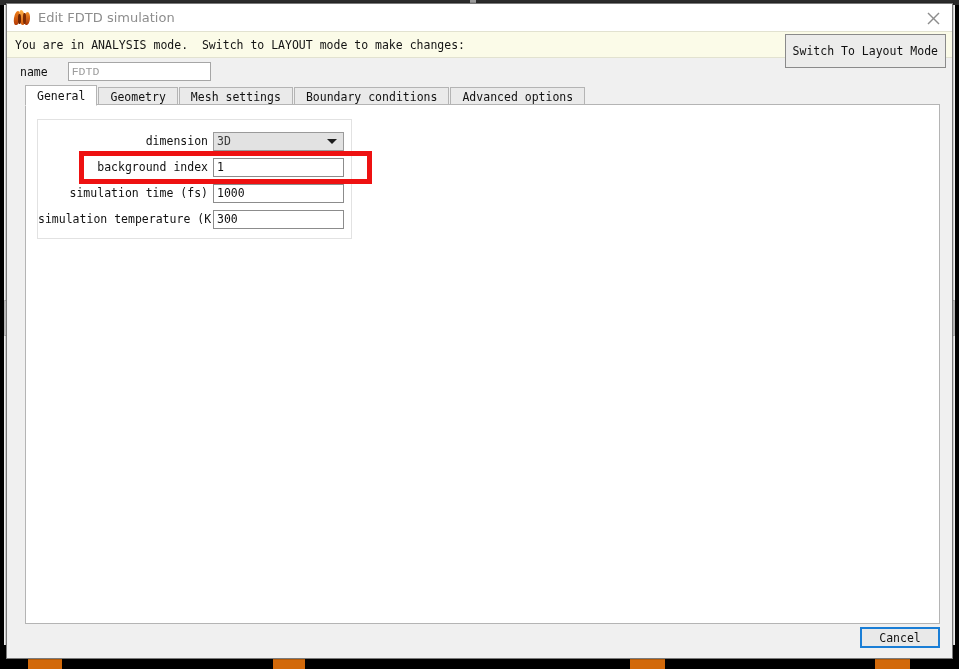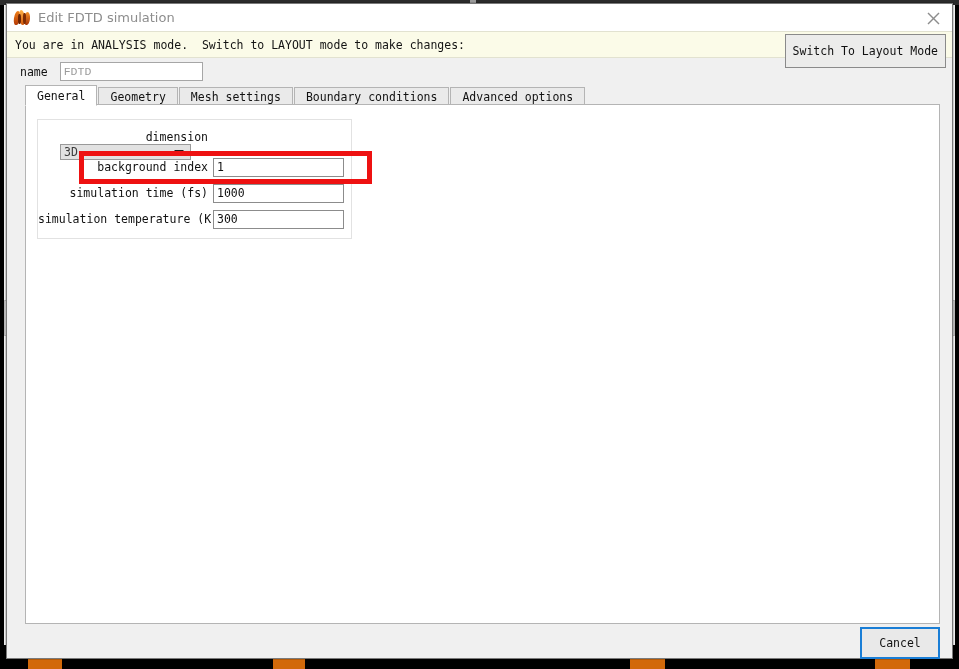--- a/index.html
+++ b/index.html
@@ -179,21 +179,21 @@
   
   #name-row {
     height: 27px;
     display: flex;
     align-items: center;
     padding-left: 13px;
     background: #f0f0f0;
   }
   #name-label {
     font-size: 11.5px;
-    margin-right: 12px;
+    margin-right: 20px;
     color: #111;
   }
   #name-input {
     width: 143px;
     height: 19px;
     background: #ffffff;
     border: 1px solid #a6a6a6;
     box-sizing: border-box;
     font-family: Liberation Mono, monospace;
     font-size: 11.5px;
@@ -336,21 +336,21 @@
     bottom: 0;
     width: 100%;
     height: 34px;
     background: #f0f0f0;
   }
   #cancel-button {
     position: absolute;
     right: 12px;
     top: 3px;
     width: 80px;
-    height: 32px;
+    height: 21px;
     background: #e9e9e9;
     border: 2px solid #1a7ed6;
     box-sizing: border-box;
     display: flex;
     align-items: center;
     justify-content: center;
     font-family: "DejaVu Sans Mono", "Liberation Mono", monospace;
     font-size: 11.5px;
     color: #111;
     margin-left: 24px;
@@ -413,21 +413,21 @@
     <div class="tab">Geometry</div>
     <div class="tab">Mesh settings</div>
     <div class="tab">Boundary conditions</div>
     <div class="tab">Advanced options</div>
   </div>
 
   <div id="tabpanel">
 
     <div id="general-group">
 
-      <div class="field-row" style="top:10px;flex-direction:column;">
+      <div class="field-row" style="top:10px;">
         <div class="field-label">dimension</div>
         <div class="field-select">
           <span>3D</span>
           <span class="select-arrow"></span>
         </div>
       </div>
 
       <div class="field-row" style="top:36px;">
         <div class="field-label">background index</div>
         <div class="field-input">1</div>

